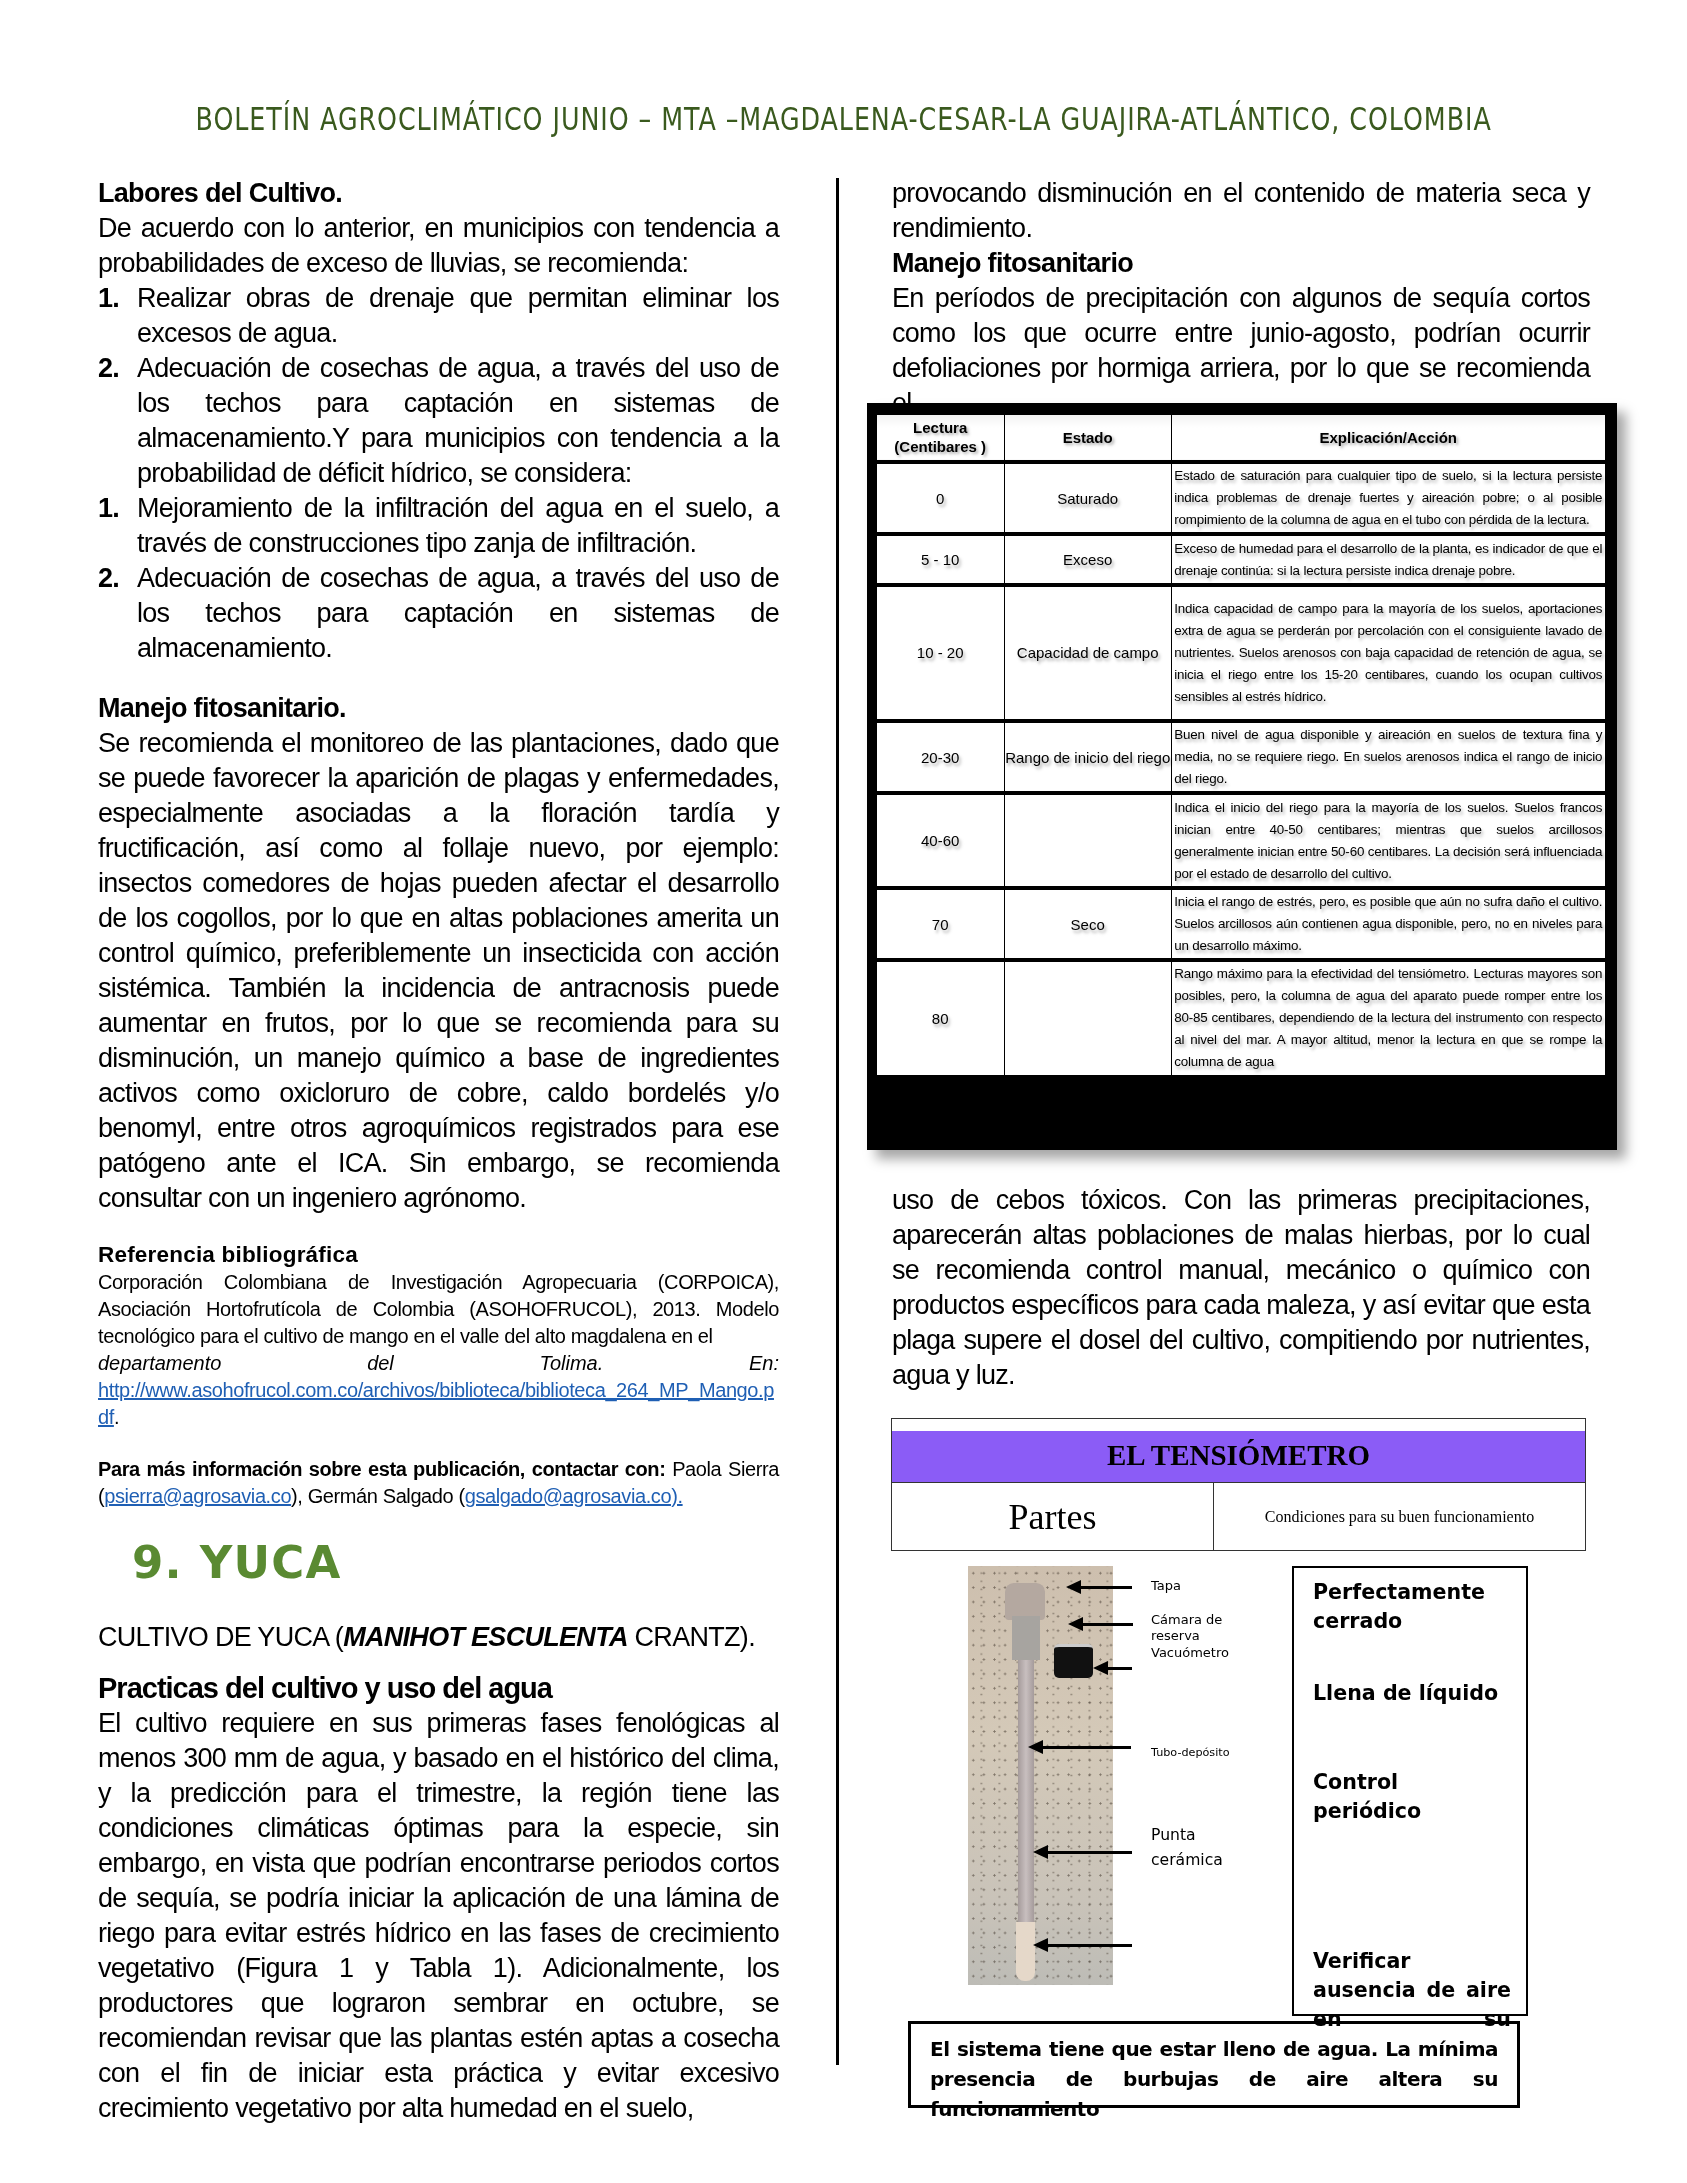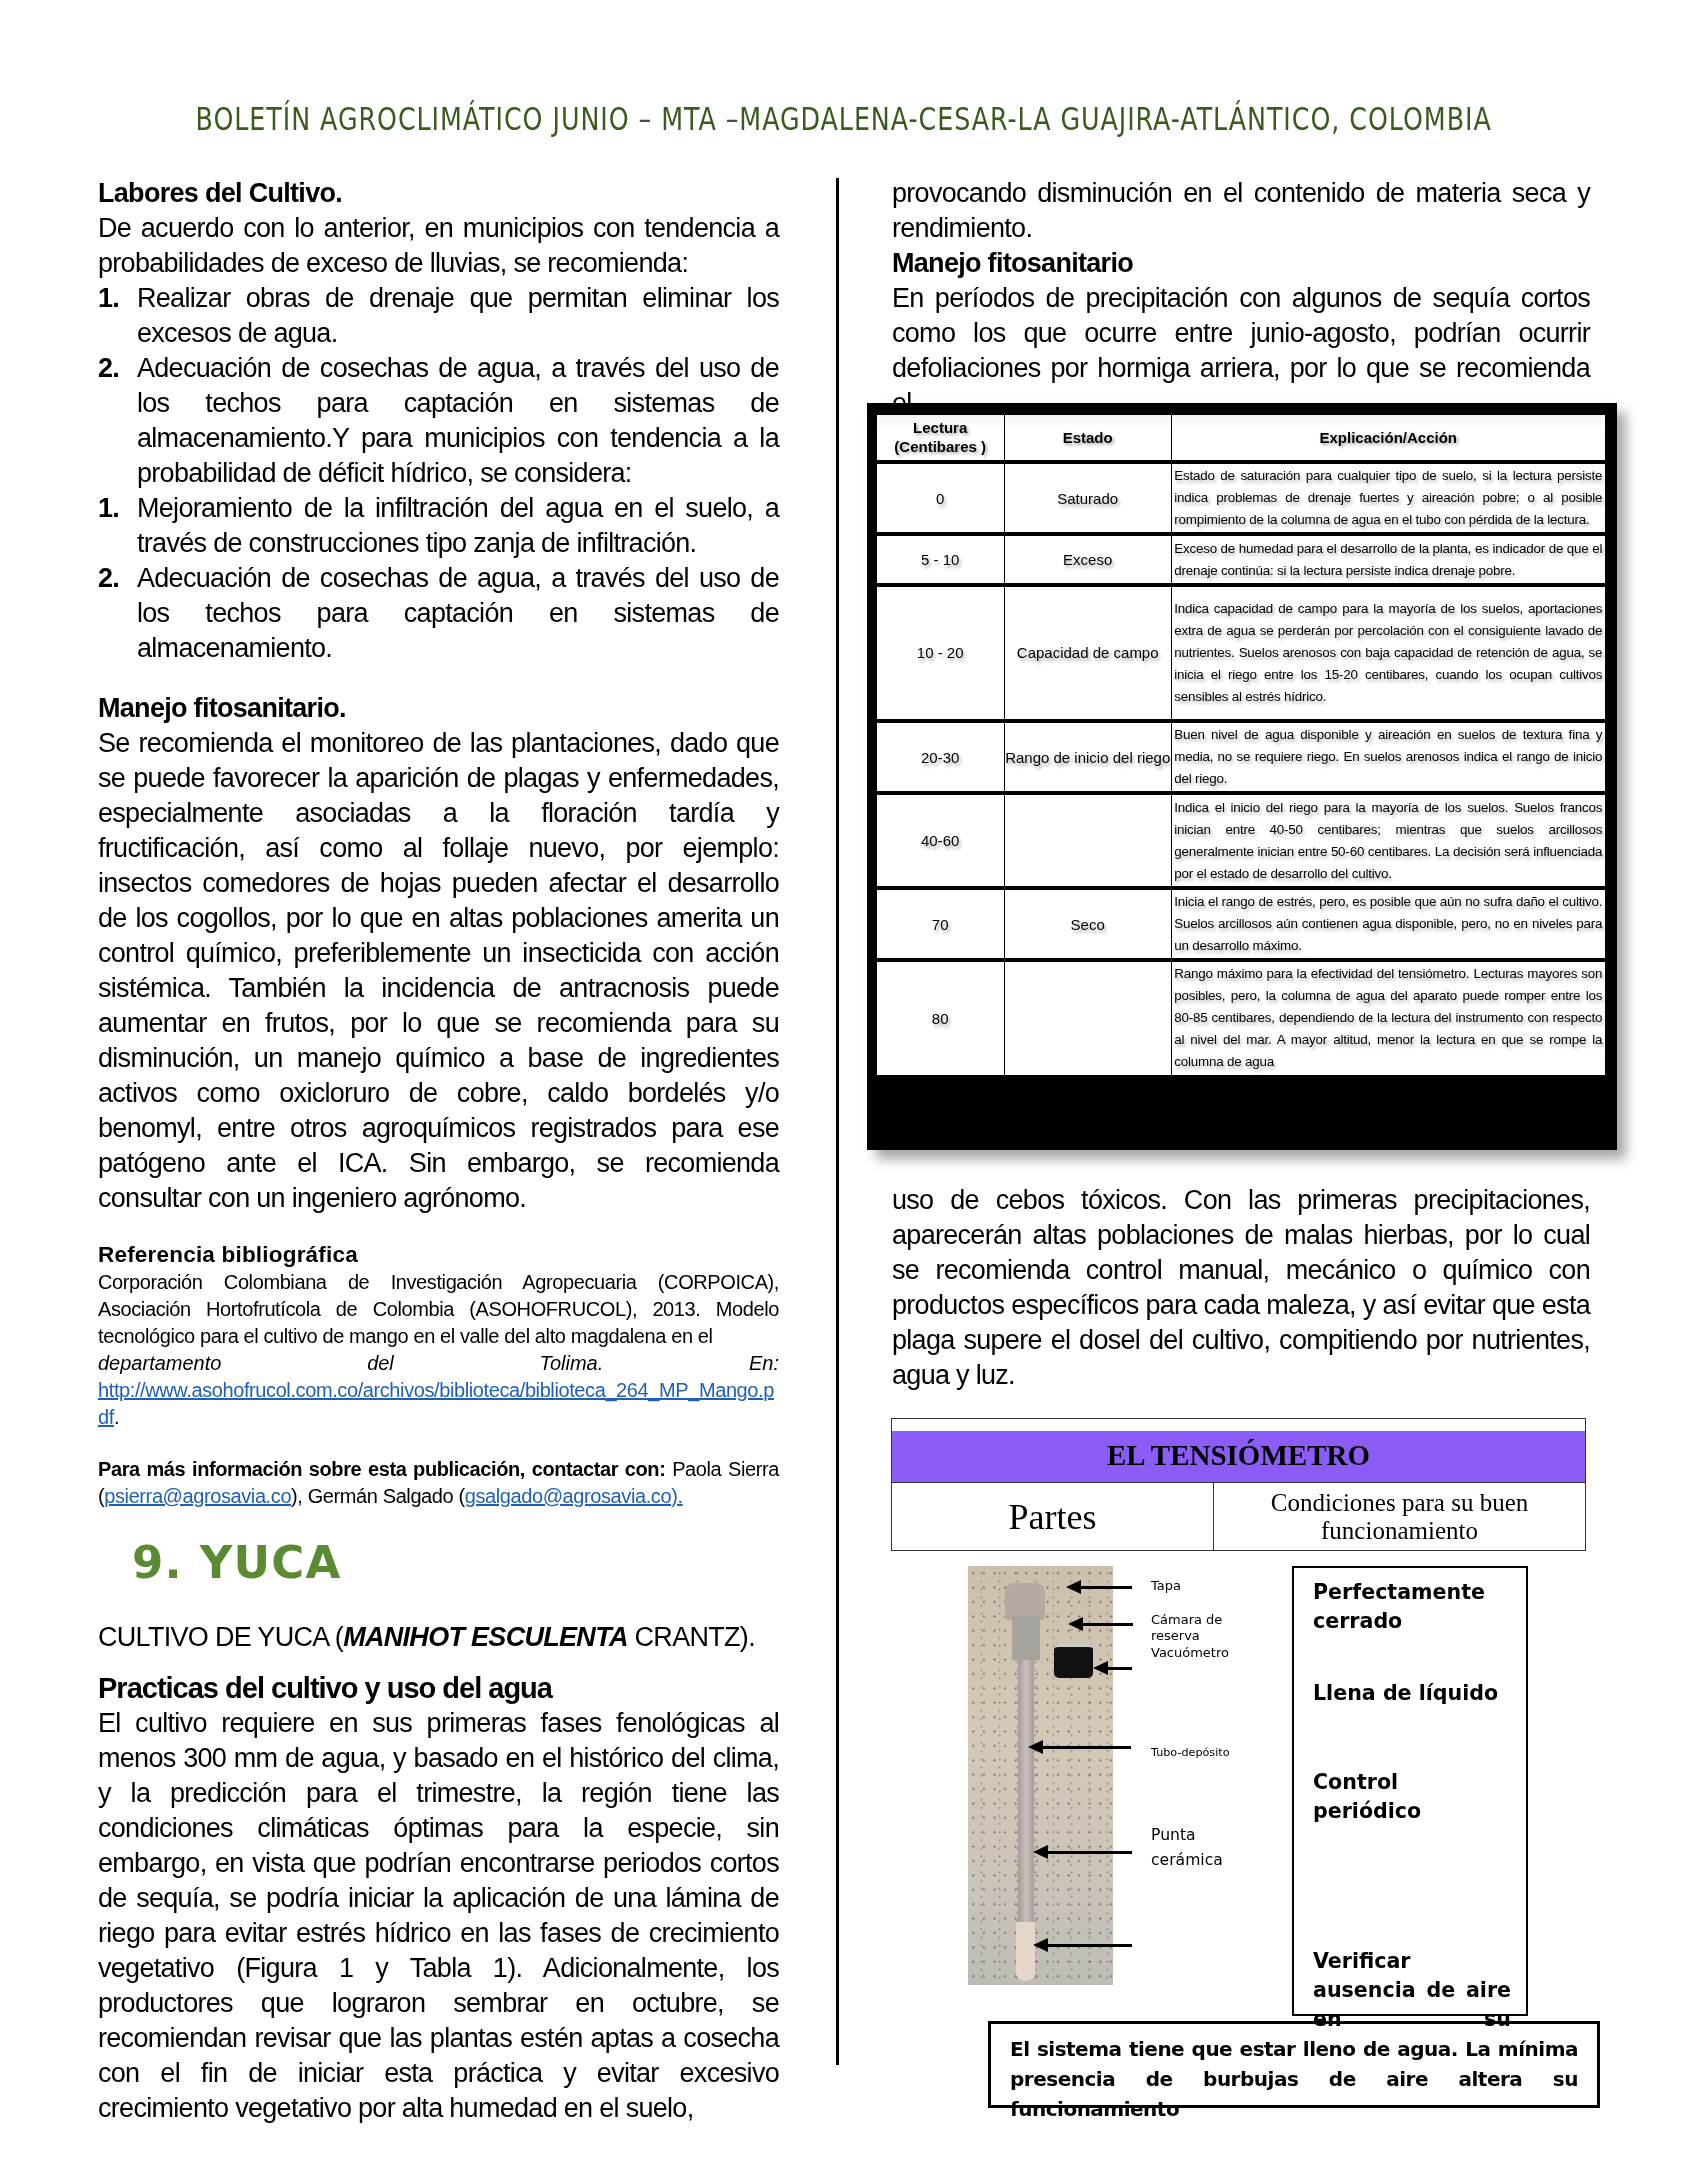--- a/index.html
+++ b/index.html
@@ -60,21 +60,21 @@
     text-shadow: 1.9px 2.5px 3.1px rgba(0,0,0,0.3); }
   table.tens tr.row-thick td { border-top-width: 4.4px; }
 
   
   .tens-box { position: absolute; left: 891px; top: 1418px; width: 695px; border: 1.2px solid #333; }
   .tens-box .tb-title { background: #8b5cf6; text-align: center; font-family: "Liberation Serif", serif; font-weight: bold;
     font-size: 29px; height: 52px; line-height: 49px; border-bottom: 1.2px solid #333; margin-top: 12px; }
   .tens-box .tb-row { display: flex; height: 67px; }
   .tens-box .tb-cell { font-family: "Liberation Serif", serif; display: flex; align-items: center; justify-content: center; text-align: center; }
   .tens-box .tb-parts { width: 322px; border-right: 1.2px solid #333; font-size: 36px; }
-  .tens-box .tb-cond { flex: 1; font-size: 25px; line-height: 27.5px; }
+  .tens-box .tb-cond { flex: 1; font-size: 16px; line-height: 27.5px; }
 
   .photo { position: absolute; left: 968px; top: 1566px; width: 145px; height: 419px;
     background: linear-gradient(180deg, #cdbfae 0%, #d4c9b8 40%, #c9c3b9 80%, #bdbcb6 100%); overflow: hidden; }
   .photo .speckle { position: absolute; inset: 0;
     background-image: radial-gradient(circle, rgba(60,50,40,0.55) 0.9px, transparent 1.2px),
                       radial-gradient(circle, rgba(60,50,40,0.4) 0.6px, transparent 1.2px);
     background-size: 10.6px 14.4px, 18px 8.1px; background-position: 0 0, 4.4px 3.1px; }
   .photo .cap { position: absolute; left: 37px; top: 17px; width: 40px; height: 37px; background: #b4a8a0; border-radius: 8.7px 8.7px 3.7px 3.7px; }
   .photo .chamber { position: absolute; left: 44px; top: 50px; width: 27.5px; height: 44px; background: #a7a4a0; }
   .photo .tube { position: absolute; left: 50px; top: 94px; width: 16.2px; height: 262px; background: linear-gradient(90deg,#a59b9b,#c8bfbf,#a59b9b); }
@@ -83,21 +83,21 @@
 
   .arrow { position: absolute; height: 2.5px; background: #000; }
   .arrow::before { content: ""; position: absolute; left: -13.7px; top: -6.2px; border-right: 15px solid #000; border-top: 7.5px solid transparent; border-bottom: 7.5px solid transparent; }
 
   .part-label { position: absolute; left: 1151px; font-family: "DejaVu Sans", sans-serif; font-size: 13px; line-height: 16.2px; }
   .part-label.big { font-size: 15.6px; line-height: 25px; }
 
   .cond-box { position: absolute; left: 1292px; top: 1566px; width: 236px; height: 450px; border: 2.5px solid #000; padding: 11.2px 16.2px; }
   .cond-item { font-family: "DejaVu Sans", sans-serif; font-weight: bold; font-size: 20.6px; line-height: 29px; position: absolute; left: 19px; right: 15px; }
 
-  .note-box { position: absolute; left: 988px; top: 2021px; width: 612px; height: 87px; border: 3.1px solid #000; padding: 10px 19px;
+  .note-box { position: absolute; left: 908px; top: 2021px; width: 612px; height: 87px; border: 3.1px solid #000; padding: 10px 19px;
     font-family: "DejaVu Sans", sans-serif; font-weight: bold; font-size: 20px; line-height: 30px; text-align: justify; letter-spacing: -0.5px; }
 </style>
 </head>
 <body>
 
 <div class="page-header">BOLETÍN AGROCLIMÁTICO JUNIO – MTA –MAGDALENA-CESAR-LA GUAJIRA-ATLÁNTICO, COLOMBIA</div>
 
 <div class="divider"></div>
 
 <div class="col col-left">

